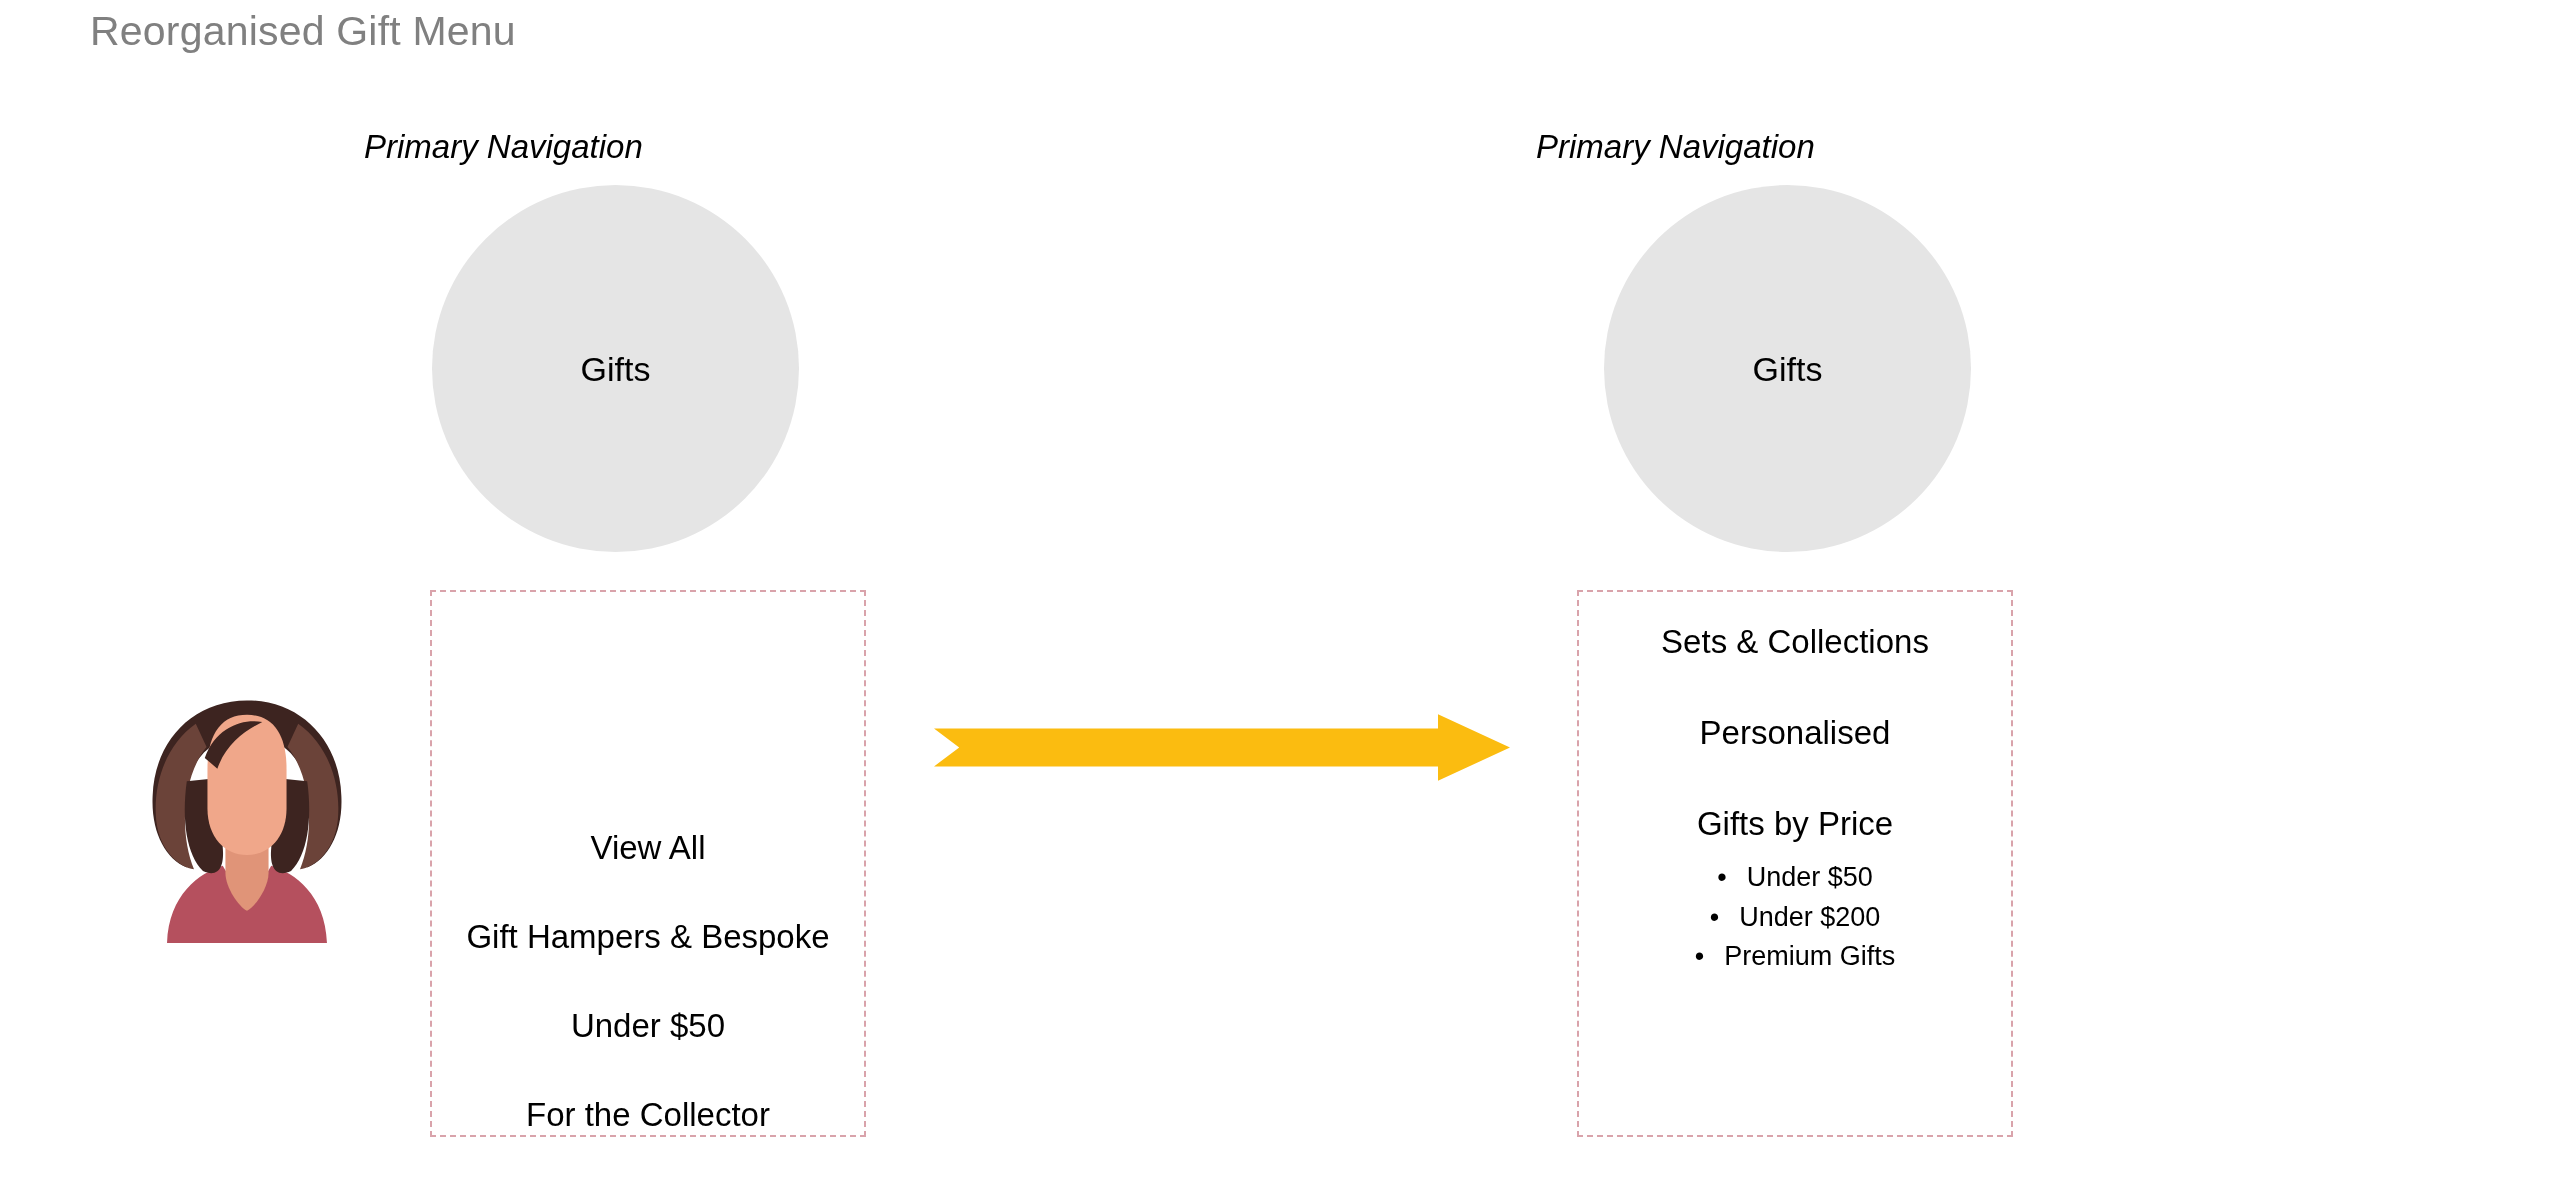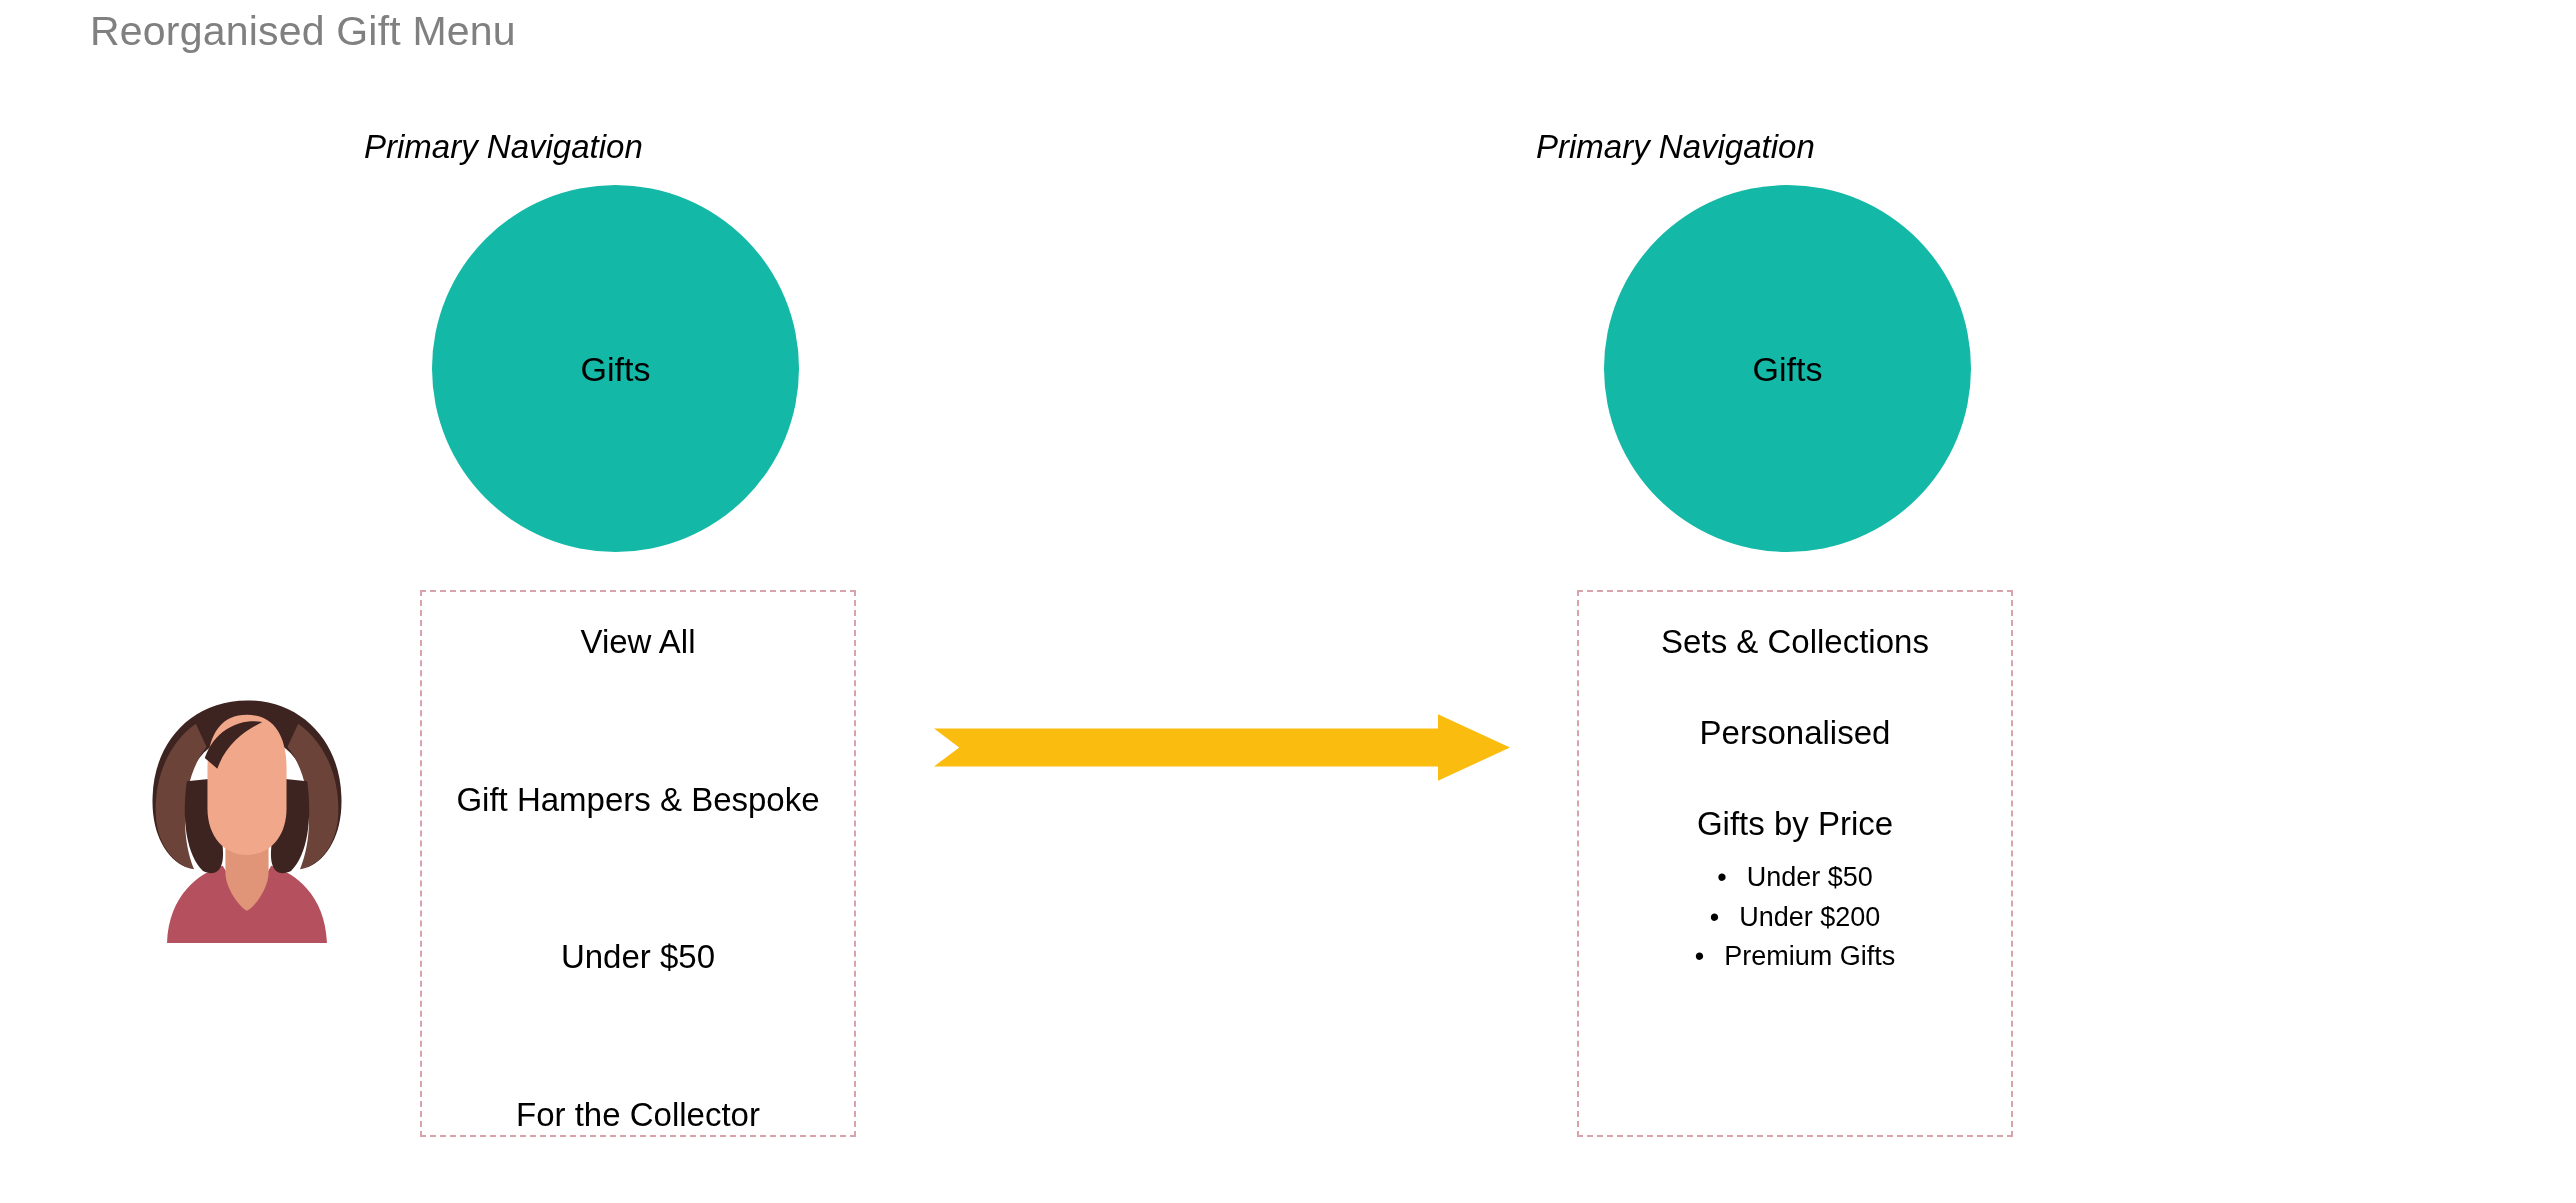--- a/index.html
+++ b/index.html
@@ -43,21 +43,21 @@
   }
   .nav-label.left  { left: 364px;  top: 126px; }
   .nav-label.right { left: 1536px; top: 126px; }
 
   
   .gift-circle {
     position: absolute;
     width: 367px;
     height: 367px;
     border-radius: 50%;
-    background: #14b8a6;
+    background: #e5e5e5;
     display: flex;
     align-items: center;
     justify-content: center;
   }
   .gift-circle.left  { left: 432px;  top: 185px; }
   .gift-circle.right { left: 1604px; top: 185px; }
   .gift-circle-label {
     font-size: 34px;
     color: #000000;
     line-height: 1;
@@ -66,25 +66,25 @@
   
   .menu-panel {
     position: absolute;
     border: 2.7px dashed #D9A3AB;
     background: transparent;
     display: flex;
     flex-direction: column;
     align-items: center;
   }
   .menu-panel.left {
-    left: 420px;
+    left: 430px;
     top: 590px;
     width: 436px;
     height: 547px;
-    justify-content: space-between;
+    justify-content: flex-end;
     padding-top: 31px;
   }
   .menu-panel.right {
     left: 1577px;
     top: 590px;
     width: 436px;
     height: 547px;
     justify-content: flex-start;
     padding-top: 31px;
   }

